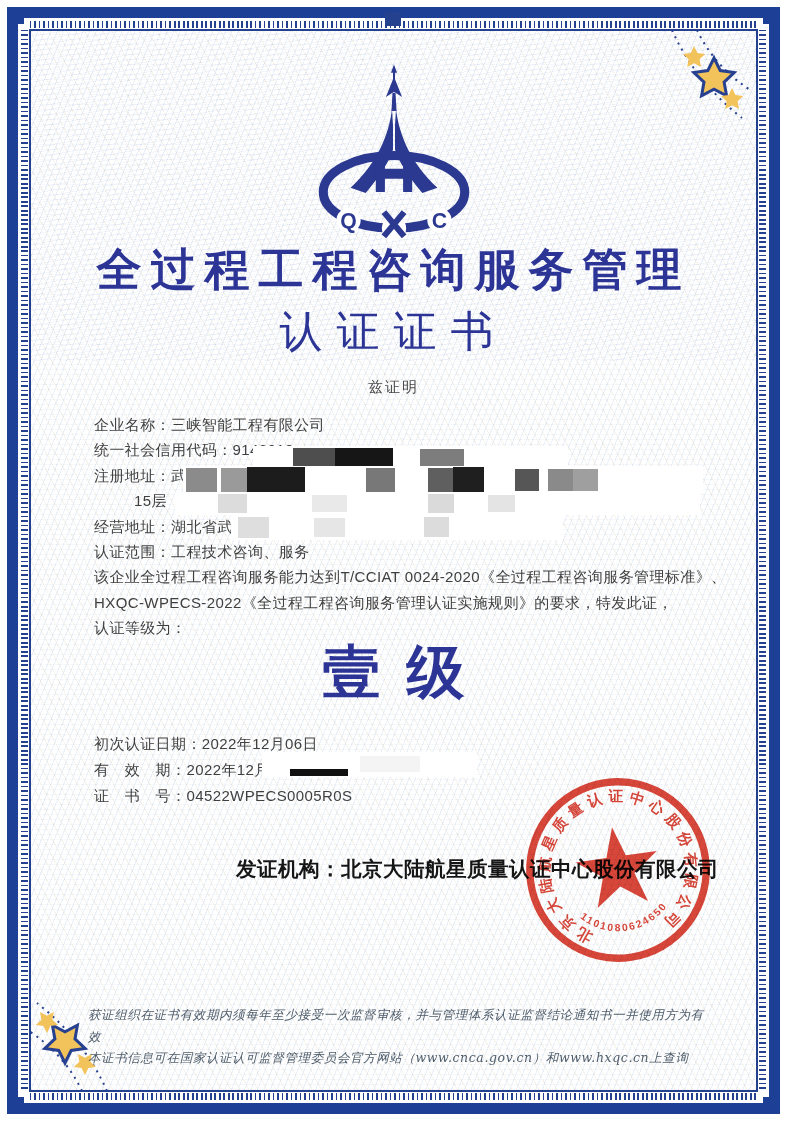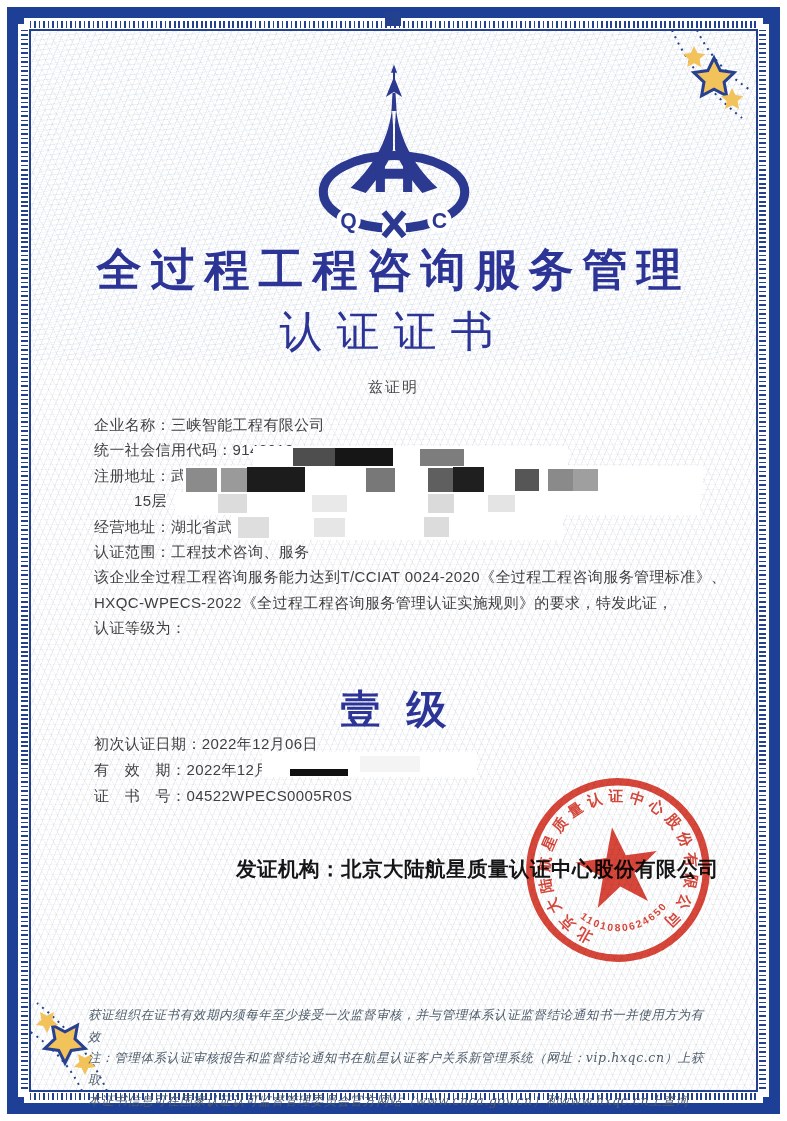--- a/index.html
+++ b/index.html
@@ -39,21 +39,21 @@
       font-family:"DejaVu Serif","Liberation Serif",serif;font-weight:normal;
       font-size:43px;letter-spacing:14px;color:#2c3596;}
   .subtitle{position:absolute;left:0;width:100%;top:378px;text-align:center;
       font-size:15px;letter-spacing:2px;color:#4a4a4a;}
   .bodyblock{position:absolute;left:94px;top:412px;width:612px;font-size:15px;
       line-height:25.4px;color:#3f3f3f;letter-spacing:0.4px;}
   .bline{white-space:nowrap;}
   .indent{padding-left:40px;}
   .grade{position:absolute;left:0;width:100%;top:634px;text-align:center;
       font-family:"DejaVu Serif","Liberation Serif",serif;font-weight:bold;
-      font-size:40px;letter-spacing:26px;text-indent:26px;color:#2c3596;margin-top:48px;}
+      font-size:58px;letter-spacing:26px;text-indent:26px;color:#2c3596;}
   .dates{position:absolute;left:94px;top:731px;width:500px;font-size:15px;
       line-height:25.8px;color:#3f3f3f;letter-spacing:0.4px;}
   .issuer{position:absolute;left:236px;top:855px;white-space:nowrap;
       font-family:"Liberation Serif","DejaVu Serif",serif;font-weight:bold;
       font-size:20.5px;color:#151515;letter-spacing:0.5px;z-index:2;}
   .seal{position:absolute;left:520px;top:772px;width:196px;height:196px;
       mix-blend-mode:multiply;z-index:3;}
   .footnote{position:absolute;left:88px;top:1004px;width:620px;
       font-family:"DejaVu Serif","Liberation Serif",serif;font-style:italic;
       font-size:12.5px;line-height:21.6px;color:#4e5c6a;letter-spacing:0.6px;}
@@ -150,21 +150,20 @@
         <textPath href="#sealTopArc" startOffset="50%" text-anchor="middle">北京大陆航星质量认证中心股份有限公司</textPath>
       </text>
       <text font-size="10.5" font-weight="bold" fill="#d6382a" letter-spacing="2" font-family="Liberation Sans,sans-serif">
         <textPath href="#sealBottomArc" startOffset="50%" text-anchor="middle">1101080624650</textPath>
       </text>
     </g>
   </svg>
 
   <div class="footnote">
     <div>获证组织在证书有效期内须每年至少接受一次监督审核，并与管理体系认证监督结论通知书一并使用方为有效</div>
-    <div>注：管理体系认证审核报告和监督结论通知书在航星认证客户关系新管理系统（网址：vip.hxqc.cn）上获取</div>
     <div>本证书信息可在国家认证认可监督管理委员会官方网站（www.cnca.gov.cn）和www.hxqc.cn上查询</div>
   </div>
 
   <div>
     <div class="redact" style="left:253px;top:446px;width:315px;height:27px;"></div>
     <div class="rblock" style="left:293px;top:448px;width:42px;height:23px;background:#4e4e4e;z-index:1;"></div>
     <div class="rblock" style="left:335px;top:448px;width:58px;height:23px;background:#161616;z-index:1;"></div>
     <div class="rblock" style="left:420px;top:449px;width:44px;height:21px;background:#7d7d7d;z-index:1;"></div>
   </div>
   <div>

